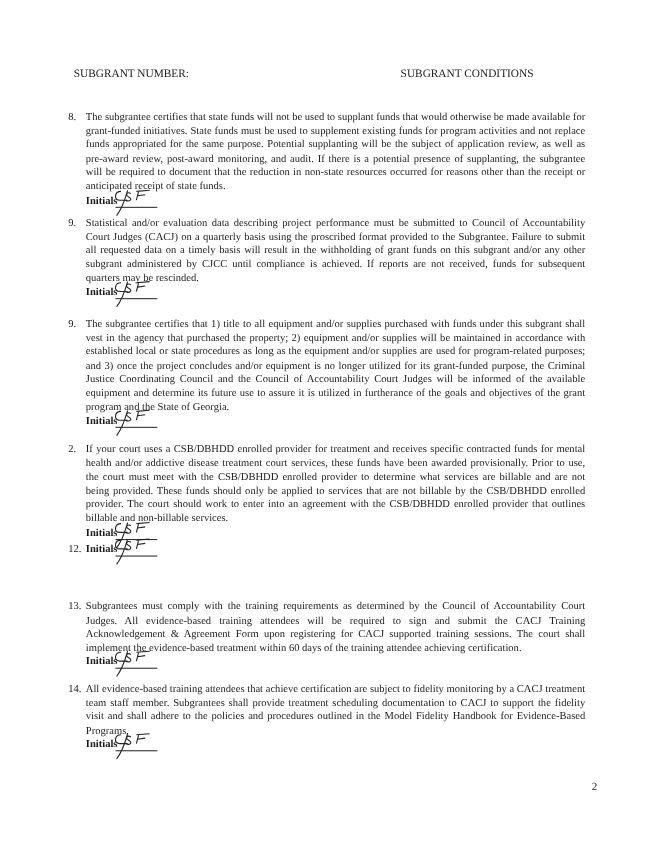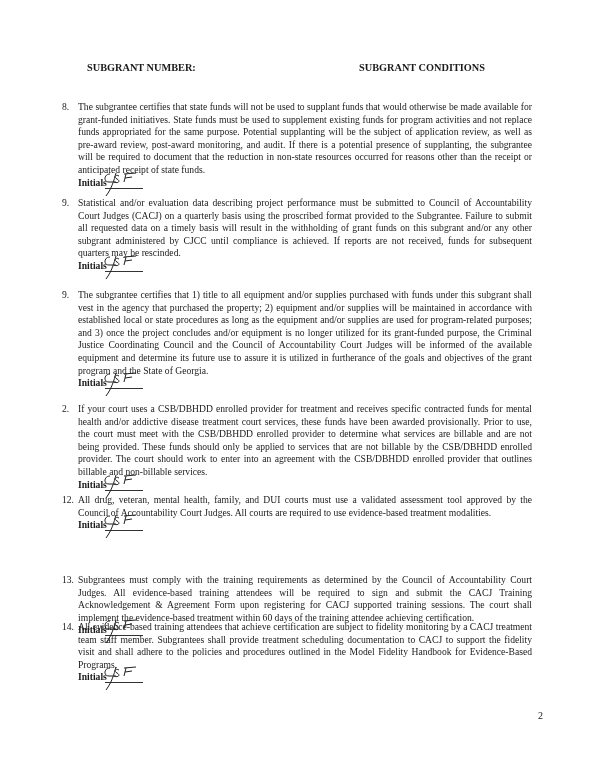--- a/index.html
+++ b/index.html
@@ -1,19 +1,19 @@
 <!DOCTYPE html>
 <html><head>
 <meta charset="utf-8">
 <style>
   html, body { margin: 0; padding: 0; background: #ffffff; }
   body { width: 600px; height: 776px; position: relative; overflow: hidden;
          font-family: "Liberation Serif", "DejaVu Serif", serif; color: #1a1a1a; }
   .header { position: absolute; top: 62px; left: 67px; right: 115px; height: 14px;
-            font-weight: bold; font-size: 10.3px; margin-left: 20px; }
+            font-weight: normal; font-size: 10.3px; }
   .header .left { position: absolute; left: 0; top: 0; }
   .header .right { position: absolute; right: 0; top: 0; }
   .item { position: absolute; left: 62px; width: 470px; font-size: 9.6px; line-height: 12.6px; }
   .item .num { position: absolute; left: 0; top: 0; width: 16px; }
   .item .text { margin-left: 16px; text-align: justify; }
   .initials { margin-left: 16px; position: relative; height: 18px; font-weight: bold; }
   .initials .label { display: inline-block; }
   .initials .line { position: absolute; left: 27px; width: 38px; top: 11px; border-bottom: 0.8px solid #333; }
   .sig { position: absolute; left: 22px; top: -7px; width: 50px; height: 30px; }
   .pagenum { position: absolute; left: 538px; top: 710px; font-size: 10px; }
@@ -69,31 +69,30 @@
     <span class="label">Initials</span>
     <span class="line"></span>
     <svg class="sig" viewBox="0 0 50 30">
         <path d="M10 4 C4 4 3 12 9 12 L16 12 M16 3 C14 10 12 18 6 26 M19 6 C16 4 13 7 17 9 C21 11 18 14 14 12 M24 4 L36 3 M26 4 L24 12 M25 8 L32 7" fill="none" stroke="#222" stroke-width="1"></path>
       </svg>
   </div>
 </div>
 
 <div class="item" style="top:494px;">
   <span class="num">12.</span>
-  <div class="text">All drug, veteran, mental health, family, and DUI courts must use a validated assessment tool approved by the Council of Accountability Court Judges.  All courts are required to use evidence-based treatment modalities.</div>
   <div class="initials">
     <span class="label">Initials</span>
     <span class="line"></span>
     <svg class="sig" viewBox="0 0 50 30">
         <path d="M10 4 C4 4 3 12 9 12 L16 12 M16 3 C14 10 12 18 6 26 M19 6 C16 4 13 7 17 9 C21 11 18 14 14 12 M24 4 L36 3 M26 4 L24 12 M25 8 L32 7" fill="none" stroke="#222" stroke-width="1"></path>
       </svg>
   </div>
 </div>
 
-<div class="item" style="top:546px;margin-top:28px;">
+<div class="item" style="top:546px;">
   <span class="num">13.</span>
   <div class="text">Subgrantees must comply with the training requirements as determined by the Council of Accountability Court Judges. All evidence-based training attendees will be required to sign and submit the CACJ Training Acknowledgement &amp; Agreement Form upon registering for CACJ supported training sessions. The court shall implement the evidence-based treatment within 60 days of the training attendee achieving certification.</div>
   <div class="initials">
     <span class="label">Initials</span>
     <span class="line"></span>
     <svg class="sig" viewBox="0 0 50 30">
         <path d="M10 4 C4 4 3 12 9 12 L16 12 M16 3 C14 10 12 18 6 26 M19 6 C16 4 13 7 17 9 C21 11 18 14 14 12 M24 4 L36 3 M26 4 L24 12 M25 8 L32 7" fill="none" stroke="#222" stroke-width="1"></path>
       </svg>
   </div>
 </div>

